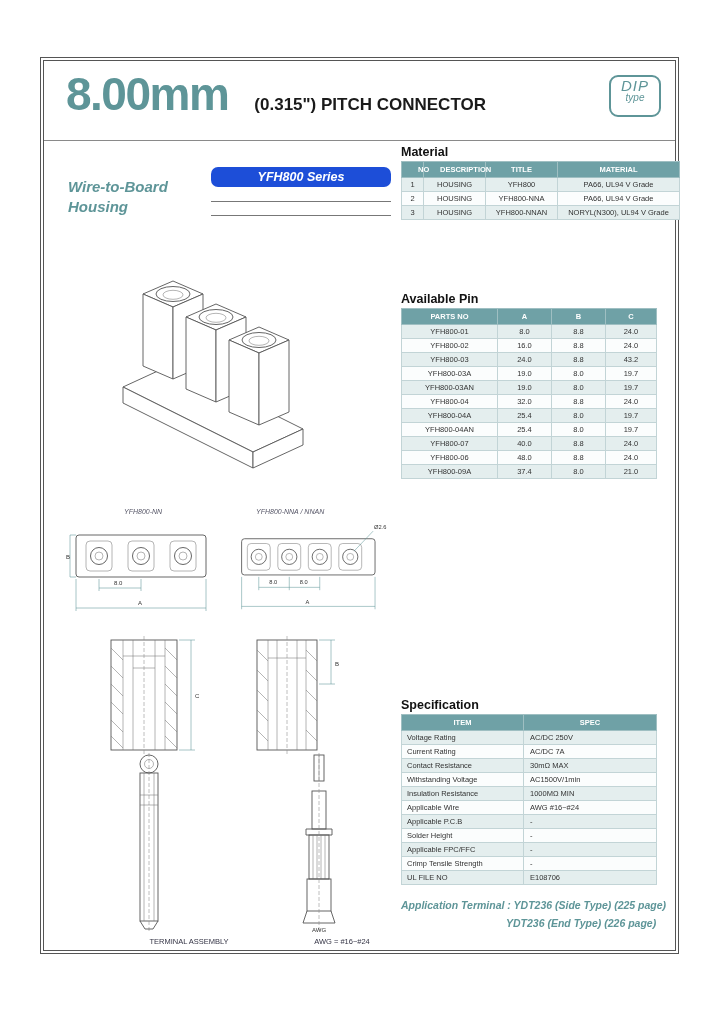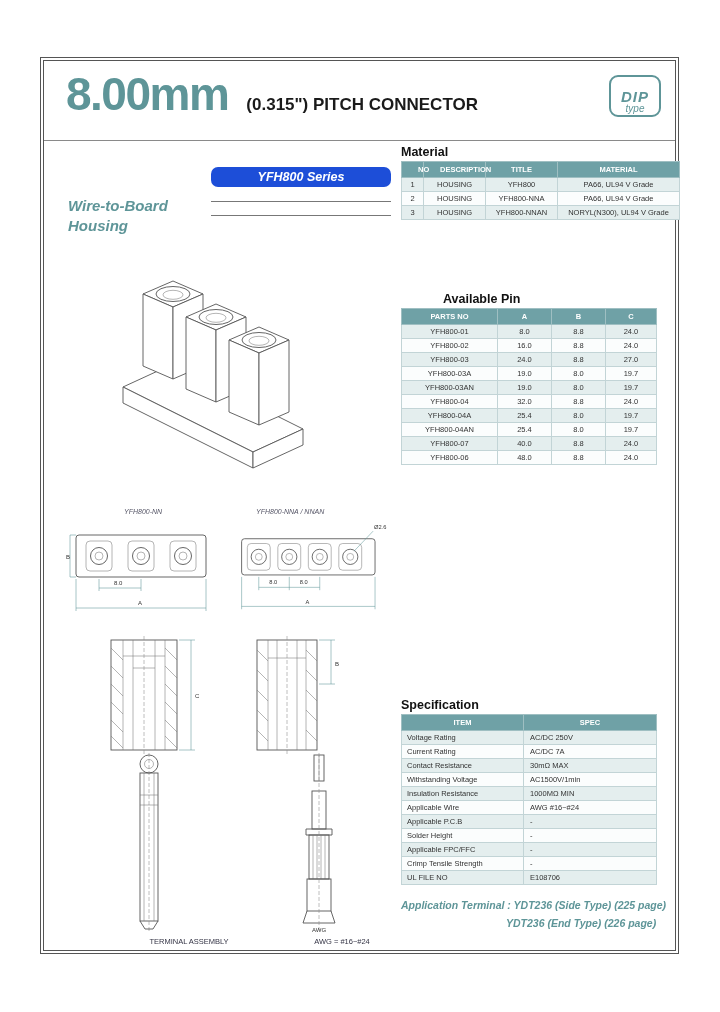--- a/index.html
+++ b/index.html
@@ -1,28 +1,28 @@
 <!DOCTYPE html>
 <html><head>
 <meta charset="utf-8">
 <style>
   html,body { margin:0; padding:0; background:#ffffff; }
   body { width:720px; height:1012px; position:relative; font-family:"Liberation Sans", sans-serif; color:#222; }
   .frame { position:absolute; left:40px; top:57px; width:639px; height:897px; border:1px solid #555; padding:2px; box-sizing:border-box; background:#fff; }
   .frame-inner { position:relative; width:100%; height:100%; border:1px solid #555; box-sizing:border-box; }
 
   .header-band { position:absolute; left:0; top:0; width:100%; height:80px; border-bottom:1px solid #8a8a8a; box-sizing:border-box; }
-  .title-wrap { position:absolute; left:22px; top:6px; display:flex; align-items:baseline; gap:18px; white-space:nowrap; }
+  .title-wrap { position:absolute; left:22px; top:6px; display:flex; align-items:baseline; gap:26px; white-space:nowrap; }
   .title-mm { font-size:46px; font-weight:bold; color:#5e9598; letter-spacing:-1.5px; }
   .subtitle { font-size:17px; font-weight:bold; color:#1a1a1a; }
   .dip-box { position:absolute; right:14px; top:14px; width:52px; height:42px; border:2px solid #5e9598; border-radius:9px; color:#5e9598; text-align:center; box-sizing:border-box; background:#fff; }
-  .dip-line1 { font-weight:bold; font-style:italic; font-size:15px; margin-top:11px; letter-spacing:1px; }
+  .dip-line1 { font-weight:normal; font-style:italic; font-size:15px; margin-top:0; letter-spacing:1px; }
   .dip-line2 { font-size:10px; font-style:italic; margin-top:-2px; }
 
-  .category { position:absolute; left:24px; top:116px; color:#5e9598; font-style:italic; font-weight:bold; font-size:15px; line-height:1.3;margin-top:19px; }
+  .category { position:absolute; left:24px; top:116px; color:#5e9598; font-style:italic; font-weight:bold; font-size:15px; line-height:1.3; }
   .series-banner { position:absolute; left:167px; top:106px; width:180px; height:20px; background:#1d4ed8; color:#fff; font-style:italic; font-weight:bold; font-size:12.5px; text-align:center; line-height:20px;border-radius:7px; }
   .banner-rule { position:absolute; left:167px; width:180px; border-top:1px solid #777; height:0; }
 
   .sec-heading { position:absolute; font-size:12.5px; font-weight:bold; color:#111; }
 
   table.data-table { position:absolute; border-collapse:collapse; table-layout:fixed; background:#fff; }
   table.data-table th { background:#6fa1a6; color:#fff; font-weight:bold; font-size:7.5px; padding:3px 16px; border:1px solid #9fbfc2; text-align:center; }
   table.data-table td { font-size:7.5px; color:#333; padding:2px 2px; border:1px solid #c2d4d6; text-align:center; height:9px; }
   table.data-table tbody tr:nth-child(odd) { background:#e4eeee; }
   table.data-table tbody tr:nth-child(even) { background:#fbfdfd; }
@@ -97,21 +97,21 @@
           </tr>
           <tr>
             <td>3</td>
             <td>HOUSING</td>
             <td>YFH800-NNAN</td>
             <td>NORYL(N300), UL94 V Grade</td>
           </tr>
         </tbody>
     </table>
 
-    <div class="sec-heading" style="left:357px; top:231px;margin-left:42px;">Available Pin</div>
+    <div class="sec-heading" style="left:357px; top:231px;">Available Pin</div>
     <table class="data-table" style="left:357px; top:247px; width:255px;">
       <colgroup>
           <col style="width:96px">
           <col style="width:54px">
           <col style="width:54px">
           <col style="width:51px">
         </colgroup>
       <thead>
         <tr>
           <th>PARTS NO</th>
@@ -130,21 +130,21 @@
           <tr>
             <td>YFH800-02</td>
             <td>16.0</td>
             <td>8.8</td>
             <td>24.0</td>
           </tr>
           <tr>
             <td>YFH800-03</td>
             <td>24.0</td>
             <td>8.8</td>
-            <td>27.0</td>
+            <td>43.2</td>
           </tr>
           <tr>
             <td>YFH800-03A</td>
             <td>19.0</td>
             <td>8.0</td>
             <td>19.7</td>
           </tr>
           <tr>
             <td>YFH800-03AN</td>
             <td>19.0</td>
@@ -173,20 +173,26 @@
             <td>YFH800-07</td>
             <td>40.0</td>
             <td>8.8</td>
             <td>24.0</td>
           </tr>
           <tr>
             <td>YFH800-06</td>
             <td>48.0</td>
             <td>8.8</td>
             <td>24.0</td>
+          </tr>
+          <tr>
+            <td>YFH800-09A</td>
+            <td>37.4</td>
+            <td>8.0</td>
+            <td>21.0</td>
           </tr>
         </tbody>
     </table>
 
     <svg style="left:67px; top:178px;" width="210" height="268" viewBox="0 0 210 268">
 
       <path class="face" d="M12,148 L142,213 L192,190 L62,125 Z"></path>
       <path class="face" d="M12,148 L12,164 L142,229 L142,213 Z"></path>
       <path class="face" d="M142,213 L142,229 L192,206 L192,190 Z"></path>
 

